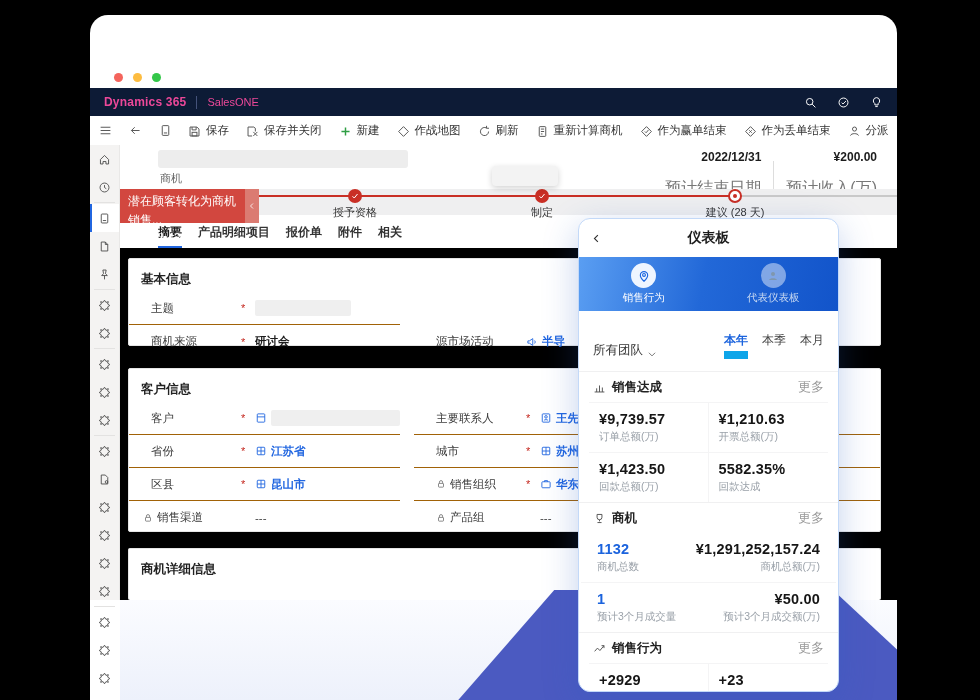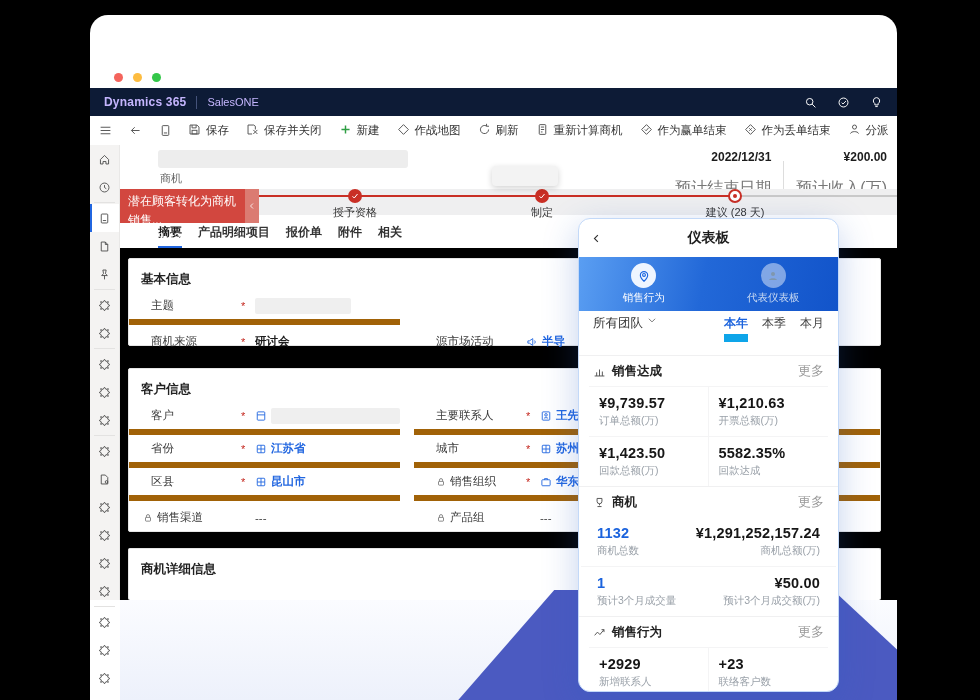--- a/index.html
+++ b/index.html
@@ -5,44 +5,44 @@
   html,body{margin:0;padding:0;background:#000;}
   .stage{position:relative;width:980px;height:700px;background:#000;overflow:hidden;
          font-family:"Liberation Sans","DejaVu Sans",sans-serif;-webkit-font-smoothing:antialiased;}
   .card{position:absolute;left:90px;top:15px;width:807px;height:685px;background:#fff;
         border-radius:18px 18px 0 0;overflow:hidden;}
   
   .dot{position:absolute;width:9px;height:9px;border-radius:50%;top:58px;}
   .dot.r{left:24px;background:#f4645c}.dot.y{left:43px;background:#fdbc40}.dot.g{left:62px;background:#34c749}
   
   .navbar{position:absolute;left:0;top:73px;right:0;height:28px;background:#0d1b36;display:flex;
-          align-items:center;color:#c4b5fd;padding:0 14px;gap:10px;box-sizing:border-box;}
+          align-items:center;color:#ec4899;padding:0 14px;gap:10px;box-sizing:border-box;}
   .brand{font-size:12px;font-weight:bold;letter-spacing:.2px}
   .nav-sep{width:1px;height:13px;background:#44527a}
   .appname{font-size:11px}
   .nav-right{margin-left:auto;display:flex;gap:20px;align-items:center}
   .nic{width:13px;height:13px;stroke:#fff;fill:none;stroke-width:1.2}
   
   .toolbar{position:absolute;left:0;top:101px;right:0;height:29px;background:#fff;border-bottom:1px solid #ececec;
            display:flex;align-items:center;font-size:11.5px;color:#333;white-space:nowrap;overflow:hidden;}
   .tb-fixed{width:30px;display:flex;justify-content:center;flex:none}
-  .tb-btn{display:flex;align-items:flex-start;gap:5px;margin-right:17px;flex:none;cursor:default}
+  .tb-btn{display:flex;align-items:flex-end;gap:5px;margin-right:17px;flex:none;cursor:default}
   .tic{width:13px;height:13px;stroke:#555;fill:none;stroke-width:1.2}
   .tic.green{stroke:#2f9e44;stroke-width:1.8}
   
   .sidebar{position:absolute;left:0;top:130px;width:30px;height:455px;background:#f4f3f2;border-right:1px solid #e9e8e7;box-sizing:border-box;}
   .sb-item{height:28px;display:flex;align-items:center;justify-content:center;color:#4a4a4a}
   .sb-item.sel{background:#fff;box-shadow:inset 2px 0 0 #2166e0}
   .sb-div{height:1px;background:#e3e2e1;margin:1px 4px}
   .sic{width:13px;height:13px;stroke:#4a4a4a;fill:none;stroke-width:1.1}
   
   .rec{position:absolute;left:30px;top:130px;right:0;height:44px;background:#fff}
   .rec-redact{position:absolute;left:38px;top:5px;width:250px;height:18px;background:#ededed;border-radius:3px}
   .rec-entity{position:absolute;left:40px;top:26px;font-size:11px;color:#666}
-  .rec-stats{position:absolute;right:10px;top:5px;display:flex;gap:12px;align-items:center}
+  .rec-stats{position:absolute;right:20px;top:5px;display:flex;gap:12px;align-items:center}
   .stat{text-align:right}
   .stat .v{font-size:12px;font-weight:bold;color:#1c1c1c}
   .stat .l{font-size:16px;color:#777;margin-top:14px}
   .stat-sep{width:1px;height:28px;background:#ddd}
   .float-chip{position:absolute;left:402px;top:151px;width:66px;height:20px;background:#f3f3f3;border-radius:4px;
               box-shadow:0 2px 6px rgba(0,0,0,.18);z-index:3}
   
   .bpf{position:absolute;left:30px;top:174px;right:0;height:26px;background:#efeff0}
   .bpf-line{position:absolute;top:6px;height:2px}
   .bpf-line.red{left:139px;width:476px;background:#c92f25}
@@ -61,21 +61,21 @@
   
   .ftabs{position:absolute;left:30px;top:203px;right:0;height:30px;background:#fff;display:flex;align-items:flex-end;
          padding-left:38px;gap:16px;font-size:12px;color:#333;box-sizing:border-box}
   .ftab{padding-bottom:7px;font-weight:600}
   .ftab.act{color:#1c1c1c;border-bottom:2px solid #2166e0;padding-bottom:5px}
   
   .content{position:absolute;left:30px;top:233px;right:0;height:352px;background:#000000;overflow:hidden}
   .sec-card{position:absolute;left:8px;right:16px;background:#fff;border:1px solid #e5e5e5;border-radius:2px;box-sizing:border-box}
   .sec-title{font-size:12.5px;font-weight:bold;color:#222;padding:12px 0 4px 12px}
   .frow{display:flex;align-items:stretch}
-  .fcell{display:flex;align-items:center;height:33px;border-bottom:6px solid #a16207;box-sizing:border-box}
+  .fcell{display:flex;align-items:center;height:33px;border-bottom:1px solid #a16207;box-sizing:border-box}
   .fcell.last{border-bottom:none}
   .cell-l{width:271px;margin-right:14px;padding-left:22px}
   .cell-r{flex:1;padding-left:22px}
   .flabel{width:90px;font-size:11.5px;color:#3c3c3c;display:flex;align-items:center;gap:4px;flex:none}
   .ast{color:#c4261d;width:14px;font-size:11px;flex:none}
   .fval{font-size:11.5px;display:flex;align-items:center;gap:4px;overflow:hidden;white-space:nowrap}
   .fval.link{color:#2166e0;font-weight:700}
   .fval.bold{color:#1c1c1c;font-weight:bold}
   .fval.empty{color:#444}
   .redact-sm{width:96px;height:16px;background:#efefef;border-radius:2px}
@@ -94,21 +94,21 @@
   .p-back{position:absolute;left:12px;top:11px;width:16px;height:16px;display:flex;align-items:center}
   .p-back svg{width:11px;height:11px;stroke:#333;fill:none;stroke-width:1.6}
   .p-band{height:54px;background:linear-gradient(100deg,#5a9ef2 0%,#2268d8 48%,#1254ca 100%);display:flex}
   .p-tab{flex:1;display:flex;flex-direction:column;align-items:center;justify-content:center;gap:3px}
   .circ{width:25px;height:25px;border-radius:50%;display:flex;align-items:center;justify-content:center}
   .circ.act{background:#eef5ff}
   .circ.ina{background:rgba(255,255,255,.45)}
   .circ svg{width:14px;height:14px}
   .p-tab .lab{font-size:10.5px;color:#fff}
   .p-tab .lab.dim{color:#cddcf2}
-  .p-filter{height:36px;display:flex;align-items:flex-start;padding:4px 14px;border-bottom:1px solid #f0f0f1;
+  .p-filter{height:36px;display:flex;align-items:flex-end;padding:12px 14px;border-bottom:1px solid #f0f0f1;
             font-size:12.5px;color:#333}
   .caret{width:10px;height:10px;stroke:#666;fill:none;stroke-width:1.4;margin-left:4px}
   .periods{margin-left:auto;display:flex;gap:14px;font-size:12px;color:#444;align-items:flex-start}
   .per{padding-bottom:4px}
   .per.act{color:#1b63dd;font-weight:bold;border-bottom:8px solid #0ea5e9;padding-bottom:2px}
   .p-sec{height:30px;display:flex;align-items:center;padding:0 14px;gap:6px;font-size:12.5px;font-weight:bold;color:#222}
   .p-sec.bt{border-top:1px solid #f0f0f1}
   .p-sec svg{width:13px;height:13px;stroke:#555;fill:none;stroke-width:1.2}
   .more{margin-left:auto;font-size:13px;color:#999;font-weight:normal}
   .p-grid{display:grid;grid-template-columns:1fr 1fr;margin:0 10px;border-top:1px solid #f4f4f5}

